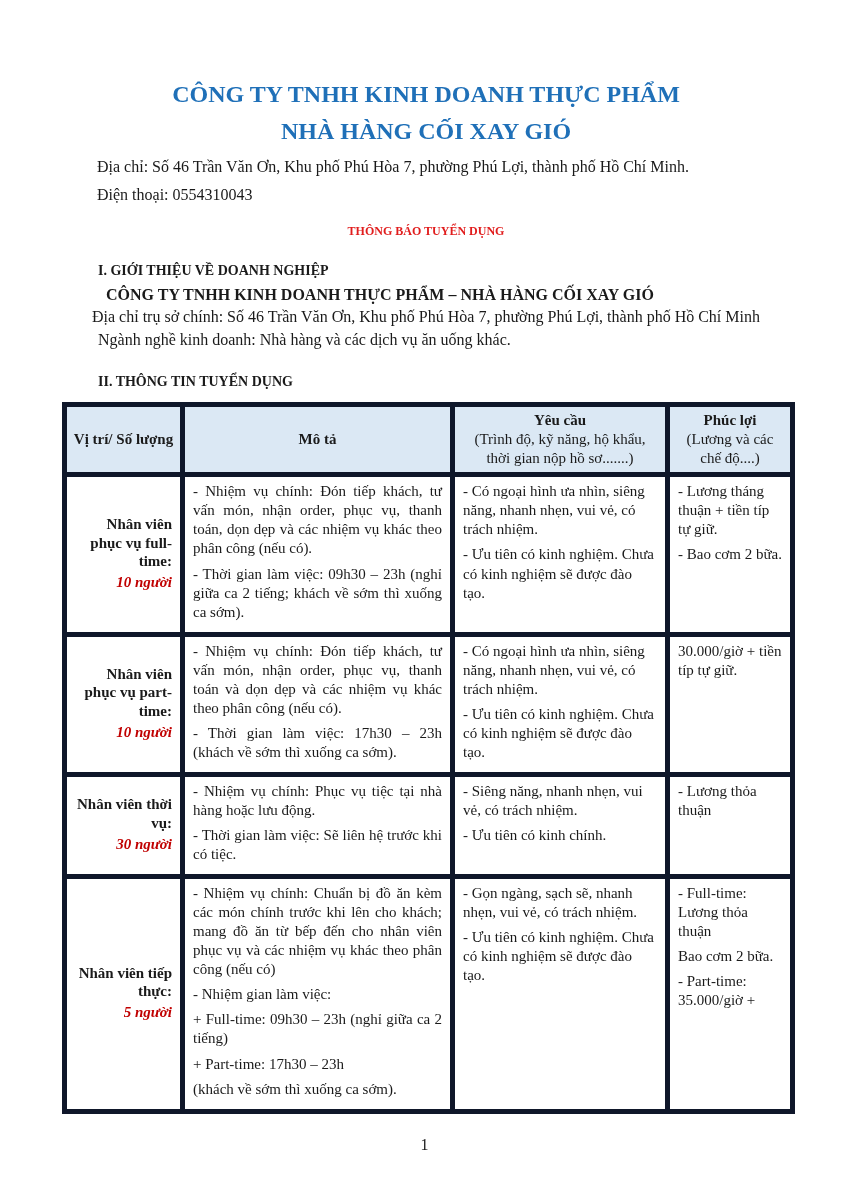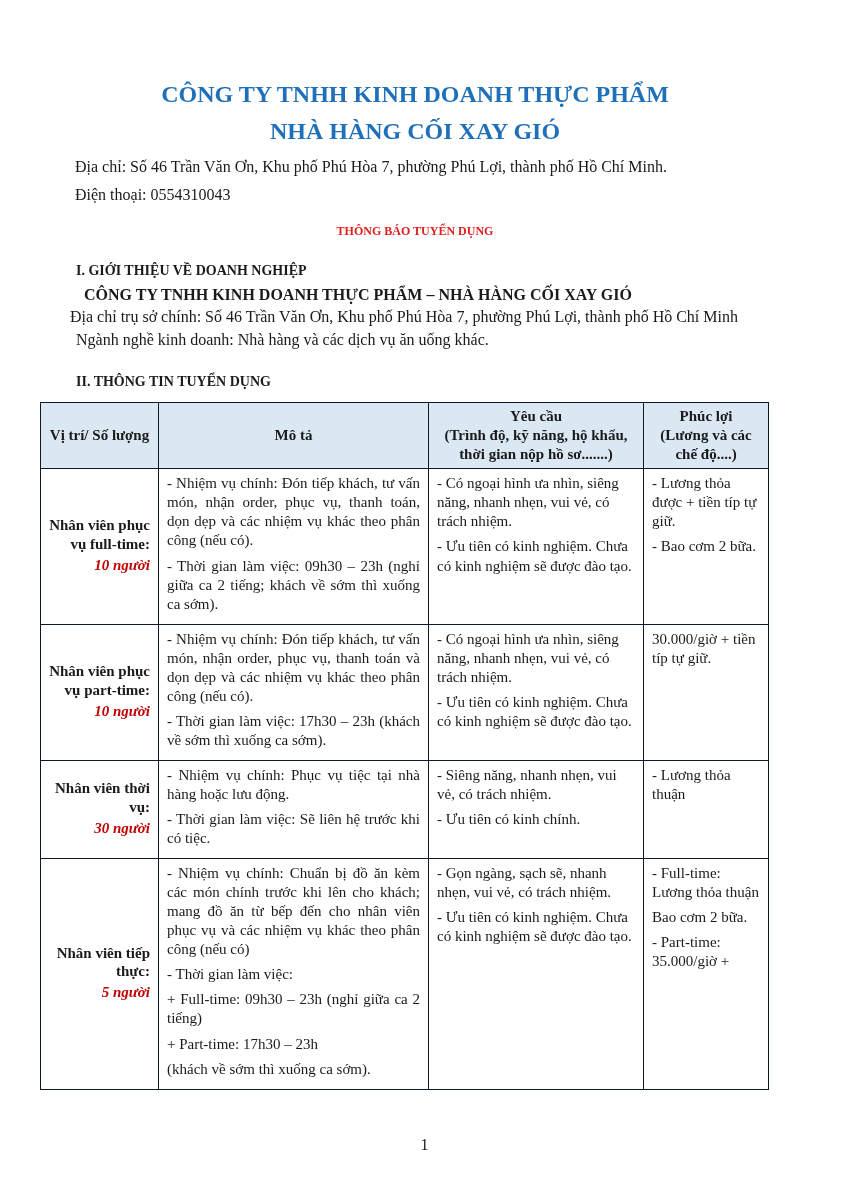--- a/index.html
+++ b/index.html
@@ -11,21 +11,21 @@
     position: relative;
     width: 849px;
     height: 1200px;
     background: #ffffff;
     overflow: hidden;
     font-family: "Liberation Serif", "DejaVu Serif", serif;
     color: #1a1a1a;
     font-size: 16px;
   }
   .content {
-    padding: 76px 59px 0 40px;
+    padding: 76px 59px 0 62px;
   }
   .company-title {
     margin: 0;
     text-align: center;
     color: var(--accent-blue);
     font-size: 24px;
     font-weight: bold;
     line-height: 1.55;
   }
   .address-line, .phone-line {
@@ -65,33 +65,33 @@
   .s2-heading { margin-bottom: 12px; }
 
   table.recruit {
     border-collapse: collapse;
     width: 728px;
     table-layout: fixed;
     font-size: 15px;
     line-height: 1.27;
   }
   table.recruit th, table.recruit td {
-    border: 1px solid #0f172a;
+    border: 5px solid #0f172a;
     padding: 2px 8px 4px 8px;
     vertical-align: top;
     word-wrap: break-word;
   }
   table.recruit thead th {
     background: var(--table-header-bg);
     vertical-align: middle;
     text-align: center;
     font-weight: bold;
     padding: 4px 6px;
   }
-  .th-sub { font-weight: bold; }
+  .th-sub { font-weight: normal; }
   .row-h { height: 57px; }
   .row-1 td { height: 136px; }
   .row-2 td { height: 123px; }
   .row-3 td { height: 87px; }
   .row-4 td { height: 220px; margin-left: 21px; }
   .pos-cell {
     text-align: right;
     vertical-align: middle !important;
     font-weight: bold;
   }
@@ -164,21 +164,21 @@
           </td>
           <td class="desc-cell">
               <p class="cellp">- Nhiệm vụ chính: Đón tiếp khách, tư vấn món, nhận order, phục vụ, thanh toán, dọn dẹp và các nhiệm vụ khác theo phân công (nếu có).</p>
               <p class="cellp">- Thời gian làm việc: 09h30 – 23h (nghỉ giữa ca 2 tiếng; khách về sớm thì xuống ca sớm).</p>
             </td>
           <td class="req-cell">
               <p class="cellp">- Có ngoại hình ưa nhìn, siêng năng, nhanh nhẹn, vui vẻ, có trách nhiệm.</p>
               <p class="cellp">- Ưu tiên có kinh nghiệm. Chưa có kinh nghiệm sẽ được đào tạo.</p>
             </td>
           <td class="ben-cell">
-              <p class="cellp">- Lương thỏa được + tiền típ tự giữ.</p>
+              <p class="cellp">- Lương tháng thuận + tiền típ tự giữ.</p>
               <p class="cellp">- Bao cơm 2 bữa.</p>
             </td>
         </tr>
         <tr class="row-2">
           <td class="pos-cell">
             <div class="pos-title">Nhân viên phục vụ part-time:</div>
             <div class="pos-count">10 người</div>
           </td>
           <td class="desc-cell">
               <p class="cellp">- Nhiệm vụ chính: Đón tiếp khách, tư vấn món, nhận order, phục vụ, thanh toán và dọn dẹp và các nhiệm vụ khác theo phân công (nếu có).</p>
@@ -209,21 +209,21 @@
               <p class="cellp">- Lương thỏa thuận</p>
             </td>
         </tr>
         <tr class="row-4">
           <td class="pos-cell">
             <div class="pos-title">Nhân viên tiếp thực:</div>
             <div class="pos-count">5 người</div>
           </td>
           <td class="desc-cell">
               <p class="cellp">- Nhiệm vụ chính: Chuẩn bị đồ ăn kèm các món chính trước khi lên cho khách; mang đồ ăn từ bếp đến cho nhân viên phục vụ và các nhiệm vụ khác theo phân công (nếu có)</p>
-              <p class="cellp">- Thời gian làm việc:</p>
+              <p class="cellp">- Nhiệm gian làm việc:</p>
               <p class="cellp">+ Full-time: 09h30 – 23h (nghỉ giữa ca 2 tiếng)</p>
               <p class="cellp">+ Part-time: 17h30 – 23h</p>
               <p class="cellp">(khách về sớm thì xuống ca sớm).</p>
             </td>
           <td class="req-cell">
               <p class="cellp">- Gọn ngàng, sạch sẽ, nhanh nhẹn, vui vẻ, có trách nhiệm.</p>
               <p class="cellp">- Ưu tiên có kinh nghiệm. Chưa có kinh nghiệm sẽ được đào tạo.</p>
             </td>
           <td class="ben-cell">
               <p class="cellp">- Full-time: Lương thỏa thuận</p>

